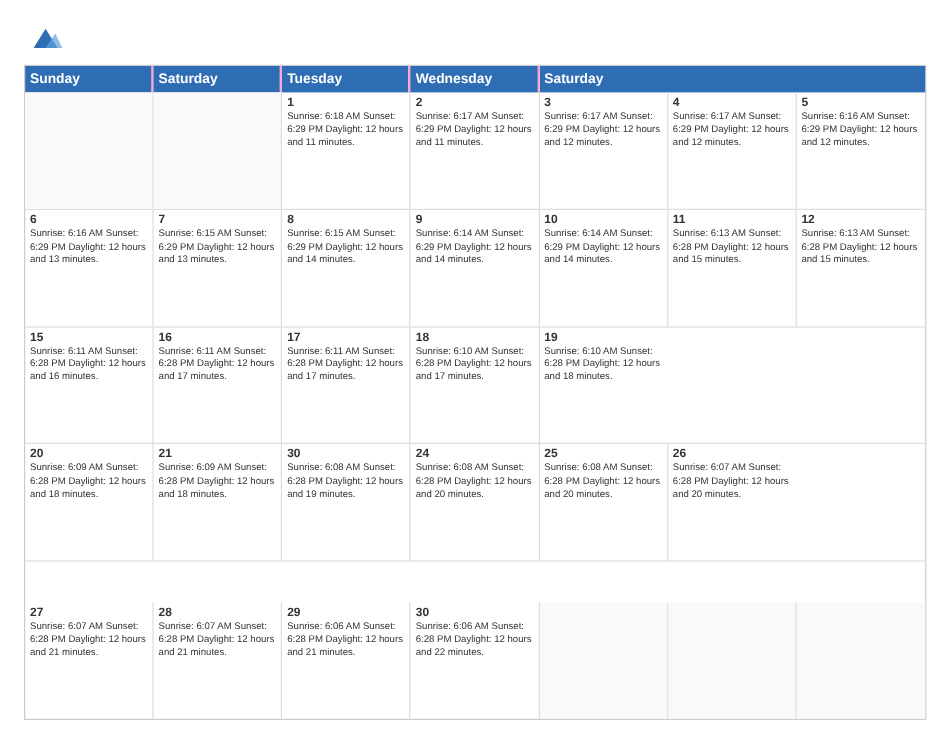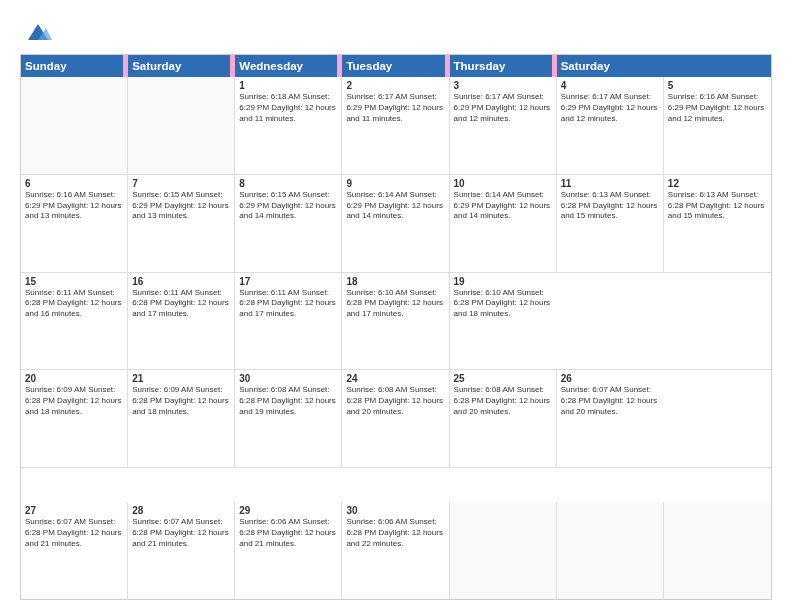--- a/index.html
+++ b/index.html
@@ -71,21 +71,21 @@
       display: grid;
       grid-template-columns: repeat(7, 1fr);
       background: #2e6db4;
     }
     .cal-header-cell {
       color: #fff;
       font-size: 11.5px;
       font-weight: bold;
       padding: 5px 4px;
       text-align: left;
-      border-right: 5px solid #f9a8d4;
+      border-right: 2px solid #f9a8d4;
     }
     .cal-header-cell:last-child { border-right: none; }
     .cal-body {
       flex: 1;
       display: flex;
       flex-direction: column;
     }
     .cal-row {
       display: grid;
       grid-template-columns: repeat(7, 1fr);
@@ -134,23 +134,22 @@
     <div class="title-block">
       <div class="main-title"></div>
       <div class="subtitle"></div>
     </div>
   </div>
 
   <div class="calendar">
     <div class="cal-header-row">
     <div class="cal-header-cell">Sunday</div>
         <div class="cal-header-cell">Saturday</div>
+        <div class="cal-header-cell">Tuesday</div>
         <div class="cal-header-cell">Wednesday</div>
-        <div class="cal-header-cell">Tuesday</div>
-        <div class="cal-header-cell">Thursday</div>
         <div class="cal-header-cell">Saturday</div>
       </div>
     <div class="cal-body">
     <div class="cal-row">
           <div class="cal-cell empty"></div>
           <div class="cal-cell empty"></div>
           <div class="cal-cell">
             <span class="day-num">1</span>
             <div class="cell-text">Sunrise: 6:18 AM
 Sunset: 6:29 PM

